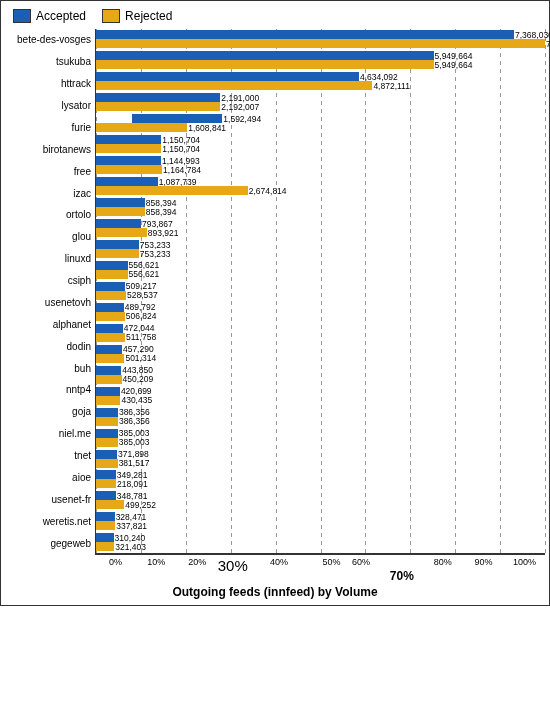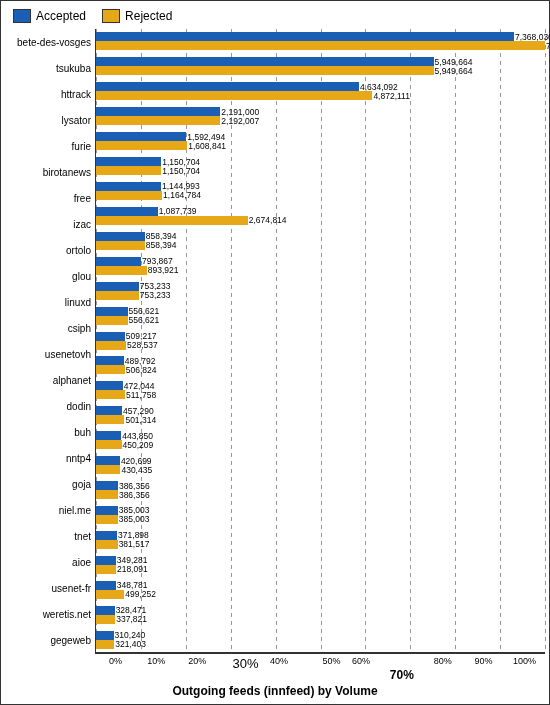--- a/index.html
+++ b/index.html
@@ -6,21 +6,21 @@
     body {
       width: 550px;
       height: 705px;
       background: #fff;
       font-family: Arial, sans-serif;
       font-size: 11px;
       overflow: hidden;
     }
     .chart-container {
       width: 550px;
-      height: 705px;
+      height: 606px;
       background: #fff;
       border: 1px solid #333;
       display: flex;
       flex-direction: column;
       padding: 4px;
     }
     .legend {
       display: flex;
       align-items: center;
       gap: 16px;
@@ -243,21 +243,21 @@
               <div class="bar-line">
                 <div class="bar-fill rejected" style="width: 27.7%;">
                   <span class="bar-label">2,192,007</span>
                 </div>
               </div>
             </div>
           </div>
           <div class="bar-row">
             <div class="bar-pair">
               <div class="bar-line">
-                <div class="bar-fill accepted" style="width: 20.12%;">
+                <div class="bar-fill accepted" style="width: 20.12%; margin-left: 36px;">
                   <span class="bar-label">1,592,494</span>
                 </div>
               </div>
               <div class="bar-line">
                 <div class="bar-fill rejected" style="width: 20.33%;">
                   <span class="bar-label">1,608,841</span>
                 </div>
               </div>
             </div>
           </div>
@@ -543,21 +543,21 @@
           </div>
         </div>
     </div>
   </div>
 
   <div style="display:flex; margin-left:90px;">
     <div id="x-labels" style="display:flex; flex:1; border-top:1px solid #333;">
         <div style="flex: 1 1 0%; text-align: center; font-size: 9px; padding-top: 2px;">0%</div>
         <div style="flex: 1 1 0%; text-align: center; font-size: 9px; padding-top: 2px;">10%</div>
         <div style="flex: 1 1 0%; text-align: center; font-size: 9px; padding-top: 2px;">20%</div>
-        <div style="flex: 1 1 0%; text-align: right; font-size: 13px; padding-top: 2px;">30%</div>
+        <div style="flex: 1 1 0%; text-align: left; font-size: 15px; padding-top: 2px;">30%</div>
         <div style="flex: 1 1 0%; text-align: center; font-size: 9px; padding-top: 2px;">40%</div>
         <div style="flex: 1 1 0%; text-align: right; font-size: 9px; padding-top: 2px;">50%</div>
         <div style="flex: 1 1 0%; text-align: center; font-size: 9px; padding-top: 2px;">60%</div>
         <div style="flex: 1 1 0%; text-align: center; font-size: 12px; padding-top: 14px; font-weight: bold;">70%</div>
         <div style="flex: 1 1 0%; text-align: center; font-size: 9px; padding-top: 2px;">80%</div>
         <div style="flex: 1 1 0%; text-align: center; font-size: 9px; padding-top: 2px;">90%</div>
         <div style="flex: 1 1 0%; text-align: center; font-size: 9px; padding-top: 2px;">100%</div>
       </div>
   </div>
   <div class="x-title">Outgoing feeds (innfeed) by Volume</div>

